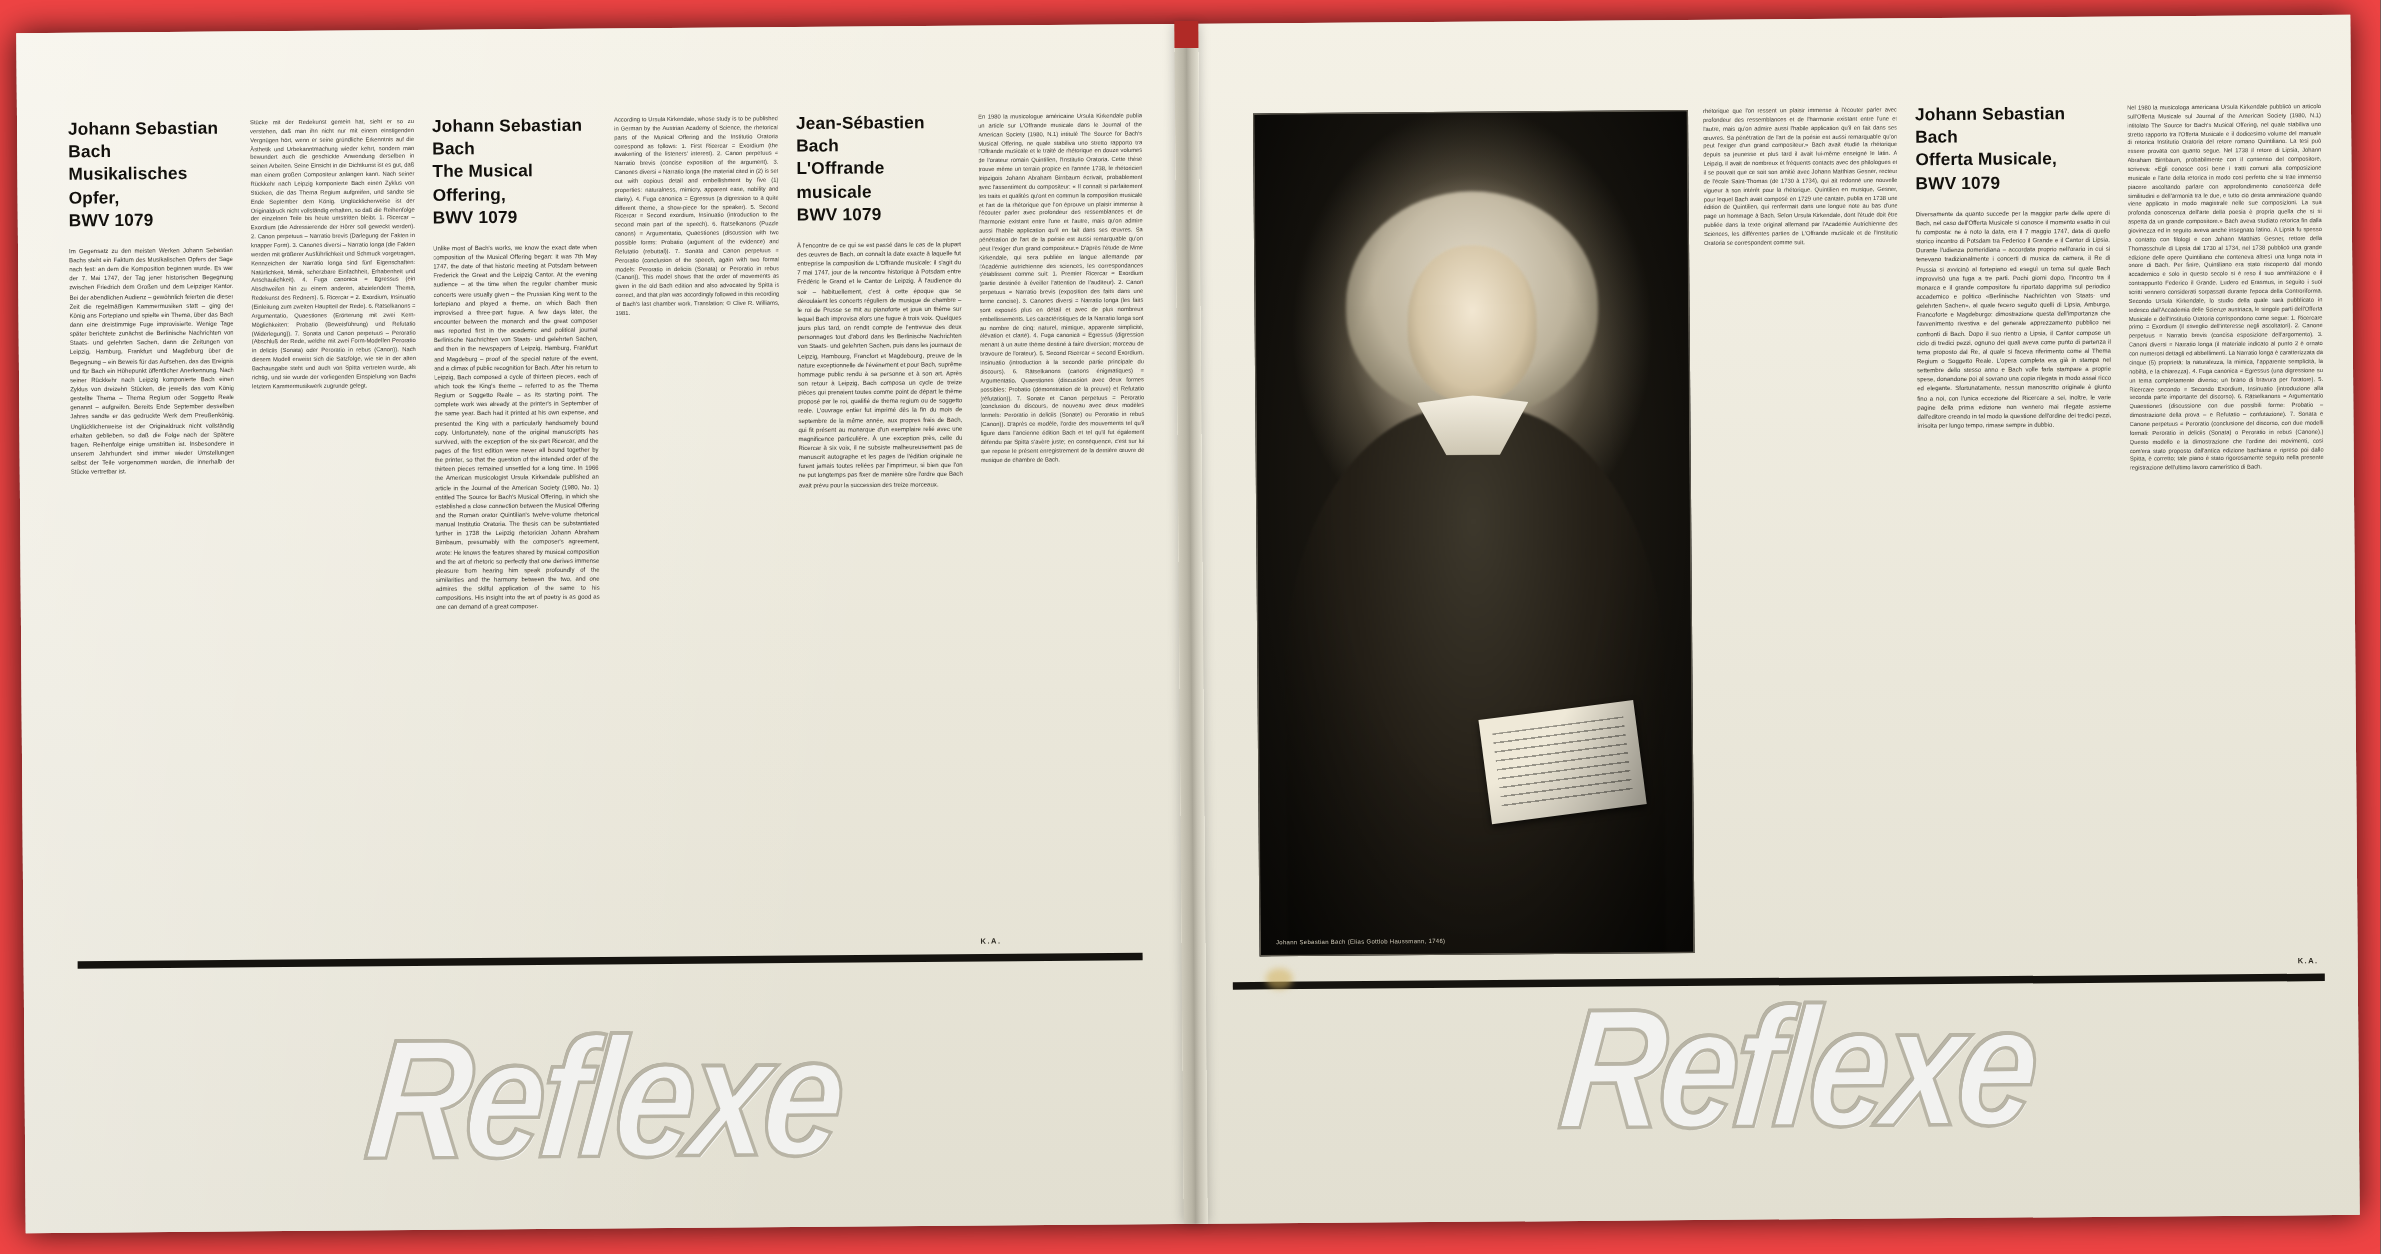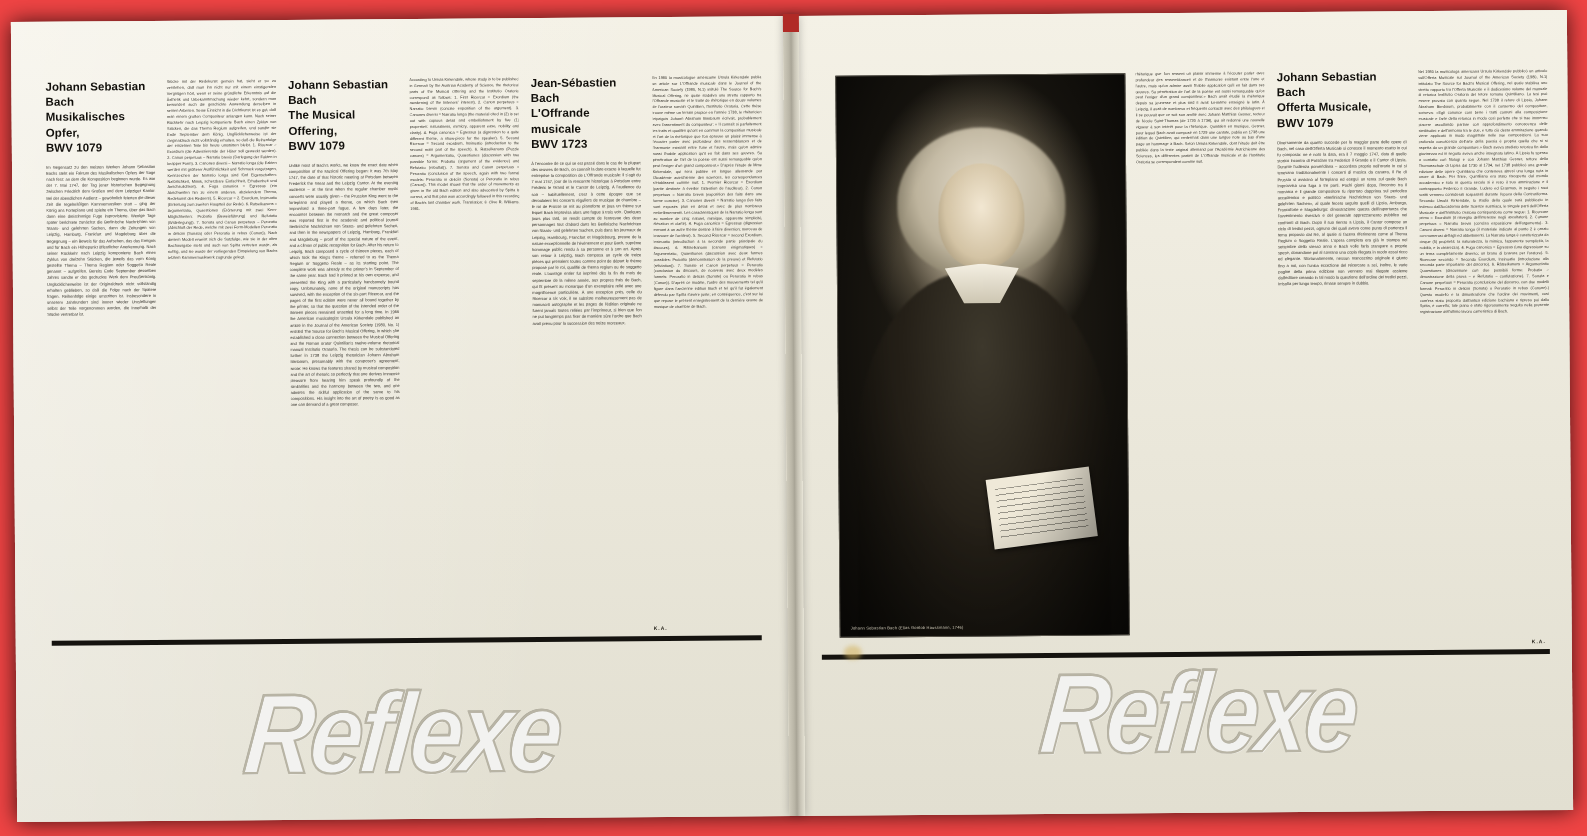--- a/index.html
+++ b/index.html
@@ -273,21 +273,21 @@
           <div class="body">Unlike most of Bach's works, we know the exact date when composition of the Musical Offering began: it was 7th May 1747, the date of that historic meeting at Potsdam between Frederick the Great and the Leipzig Cantor. At the evening audience – at the time when the regular chamber music concerts were usually given – the Prussian King went to the fortepiano and played a theme, on which Bach then improvised a three-part fugue. A few days later, the encounter between the monarch and the great composer was reported first in the academic and political journal Berlinische Nachrichten von Staats- und gelehrten Sachen, and then in the newspapers of Leipzig, Hamburg, Frankfurt and Magdeburg – proof of the special nature of the event, and a climax of public recognition for Bach. After his return to Leipzig, Bach composed a cycle of thirteen pieces, each of which took the King's theme – referred to as the Thema Regium or Soggetto Reale – as its starting point. The complete work was already at the printer's in September of the same year. Bach had it printed at his own expense, and presented the King with a particularly handsomely bound copy. Unfortunately, none of the original manuscripts has survived, with the exception of the six-part Ricercar, and the pages of the first edition were never all bound together by the printer, so that the question of the intended order of the thirteen pieces remained unsettled for a long time. In 1966 the American musicologist Ursula Kirkendale published an article in the Journal of the American Society (1980, No. 1) entitled The Source for Bach's Musical Offering, in which she established a close connection between the Musical Offering and the Roman orator Quintilian's twelve-volume rhetorical manual Institutio Oratoria. The thesis can be substantiated further in 1738 the Leipzig rhetorician Johann Abraham Birnbaum, presumably with the composer's agreement, wrote: He knows the features shared by musical composition and the art of rhetoric so perfectly that one derives immense pleasure from hearing him speak profoundly of the similarities and the harmony between the two, and one admires the skilful application of the same to his compositions. His insight into the art of poetry is as good as one can demand of a great composer.</div>
         </div>
 
         <div class="col">
           <div class="body tiny">According to Ursula Kirkendale, whose study is to be published in German by the Austrian Academy of Science, the rhetorical parts of the Musical Offering and the Institutio Oratoria correspond as follows: 1. First Ricercar = Exordium (the awakening of the listeners' interest). 2. Canon perpetuus = Narratio brevis (concise exposition of the argument). 3. Canones diversi = Narratio longa (the material cited in (2) is set out with copious detail and embellishment by five (1) properties: naturalness, mimicry, apparent ease, nobility and clarity). 4. Fuga canonica = Egressus (a digression to a quite different theme, a show-piece for the speaker). 5. Second Ricercar = Second exordium, Insinuatio (introduction to the second main part of the speech). 6. Ratselkanons (Puzzle canons) = Argumentatio, Quaestiones (discussion with two possible forms: Probatio (argument of the evidence) and Refutatio (rebuttal)). 7. Sonata and Canon perpetuus = Peroratio (conclusion of the speech, again with two formal models: Peroratio in deliciis (Sonata) or Peroratio in rebus (Canon)). This model shows that the order of movements as given in the old Bach edition and also advocated by Spitta is correct, and that plan was accordingly followed in this recording of Bach's last chamber work. Translation: © Clive R. Williams, 1981.</div>
         </div>
 
         <div class="col">
           <div class="heading">Jean-Sébastien Bach
 L'Offrande musicale
-BWV 1723</div>
+BWV 1079</div>
           <div class="body">À l'encontre de ce qui se est passé dans le cas de la plupart des œuvres de Bach, on connaît la date exacte à laquelle fut entreprise la composition de L'Offrande musicale: il s'agit du 7 mai 1747, jour de la rencontre historique à Potsdam entre Frédéric le Grand et le Cantor de Leipzig. À l'audience du soir – habituellement, c'est à cette époque que se déroulaient les concerts réguliers de musique de chambre – le roi de Prusse se mit au pianoforte et joua un thème sur lequel Bach improvisa alors une fugue à trois voix. Quelques jours plus tard, on rendit compte de l'entrevue des deux personnages tout d'abord dans les Berlinische Nachrichten von Staats- und gelehrten Sachen, puis dans les journaux de Leipzig, Hambourg, Francfort et Magdebourg, preuve de la nature exceptionnelle de l'événement et pour Bach, suprême hommage public rendu à sa personne et à son art. Après son retour à Leipzig, Bach composa un cycle de treize pièces qui prenaient toutes comme point de départ le thème proposé par le roi, qualifié de thema regium ou de soggetto reale. L'ouvrage entier fut imprimé dès la fin du mois de septembre de la même année, aux propres frais de Bach, qui fit présent au monarque d'un exemplaire relié avec une magnificence particulière. À une exception près, celle du Ricercar à six voix, il ne subsiste malheureusement pas de manuscrit autographe et les pages de l'édition originale ne furent jamais toutes reliées par l'imprimeur, si bien que l'on ne put longtemps pas fixer de manière sûre l'ordre que Bach avait prévu pour la succession des treize morceaux.</div>
         </div>
 
         <div class="col">
           <div class="body tiny">En 1980 la musicologue américaine Ursula Kirkendale publia un article sur L'Offrande musicale dans le Journal of the American Society (1980, N.1) intitulé The Source for Bach's Musical Offering, ne quale stabiliva uno stretto rapporto tra l'Offrande musicale et le traité de rhétorique en douze volumes de l'orateur romain Quintilien, l'Institutio Oratoria. Cette thèse trouve même un terrain propice en l'année 1738, le rhétoricien leipzigois Johann Abraham Birnbaum écrivait, probablement avec l'assentiment du compositeur: « Il connaît si parfaitement les traits et qualités qu'ont en commun la composition musicale et l'art de la rhétorique que l'on éprouve un plaisir immense à l'écouter parler avec profondeur des ressemblances et de l'harmonie existant entre l'une et l'autre, mais qu'on admire aussi l'habile application qu'il en fait dans ses œuvres. Sa pénétration de l'art de la poésie est aussi remarquable qu'on peut l'exiger d'un grand compositeur.» D'après l'étude de Mme Kirkendale, qui sera publiée en langue allemande par l'Académie autrichienne des sciences, les correspondances s'établissent comme suit: 1. Premier Ricercar = Exordium (partie destinée à éveiller l'attention de l'auditeur). 2. Canon perpetuus = Narratio brevis (exposition des faits dans une forme concise). 3. Canones diversi = Narratio longa (les faits sont exposés plus en détail et avec de plus nombreux embellissements. Les caractéristiques de la Narratio longa sont au nombre de cinq: naturel, mimique, apparente simplicité, élévation et clarté). 4. Fuga canonica = Egressus (digression menant à un autre thème destiné à faire diversion; morceau de bravoure de l'orateur). 5. Second Ricercar = second Exordium, Insinuatio (introduction à la seconde partie principale du discours). 6. Rätselkanons (canons énigmatiques) = Argumentatio, Quaestiones (discussion avec deux formes possibles: Probatio (démonstration de la preuve) et Refutatio (réfutation)). 7. Sonate et Canon perpetuus = Peroratio (conclusion du discours, de nouveau avec deux modèles formels: Peroratio in deliciis (Sonate) ou Peroratio in rebus (Canon)). D'après ce modèle, l'ordre des mouvements tel qu'il figure dans l'ancienne édition Bach et tel qu'il fut également défendu par Spitta s'avère juste; en conséquence, c'est sur lui que repose le présent enregistrement de la dernière œuvre de musique de chambre de Bach.</div>
         </div>
 
       </div>
 
       <div class="credit">K.A.</div>

